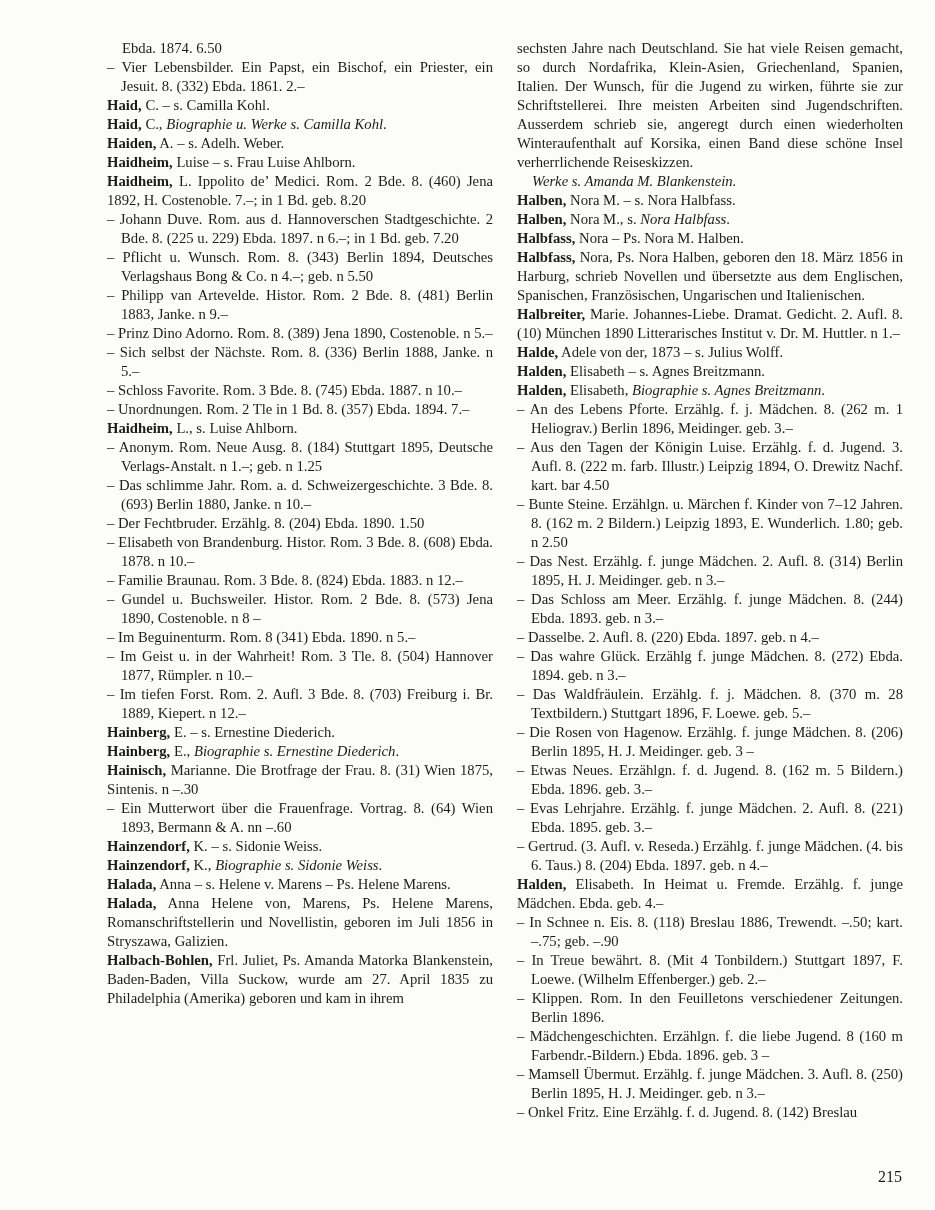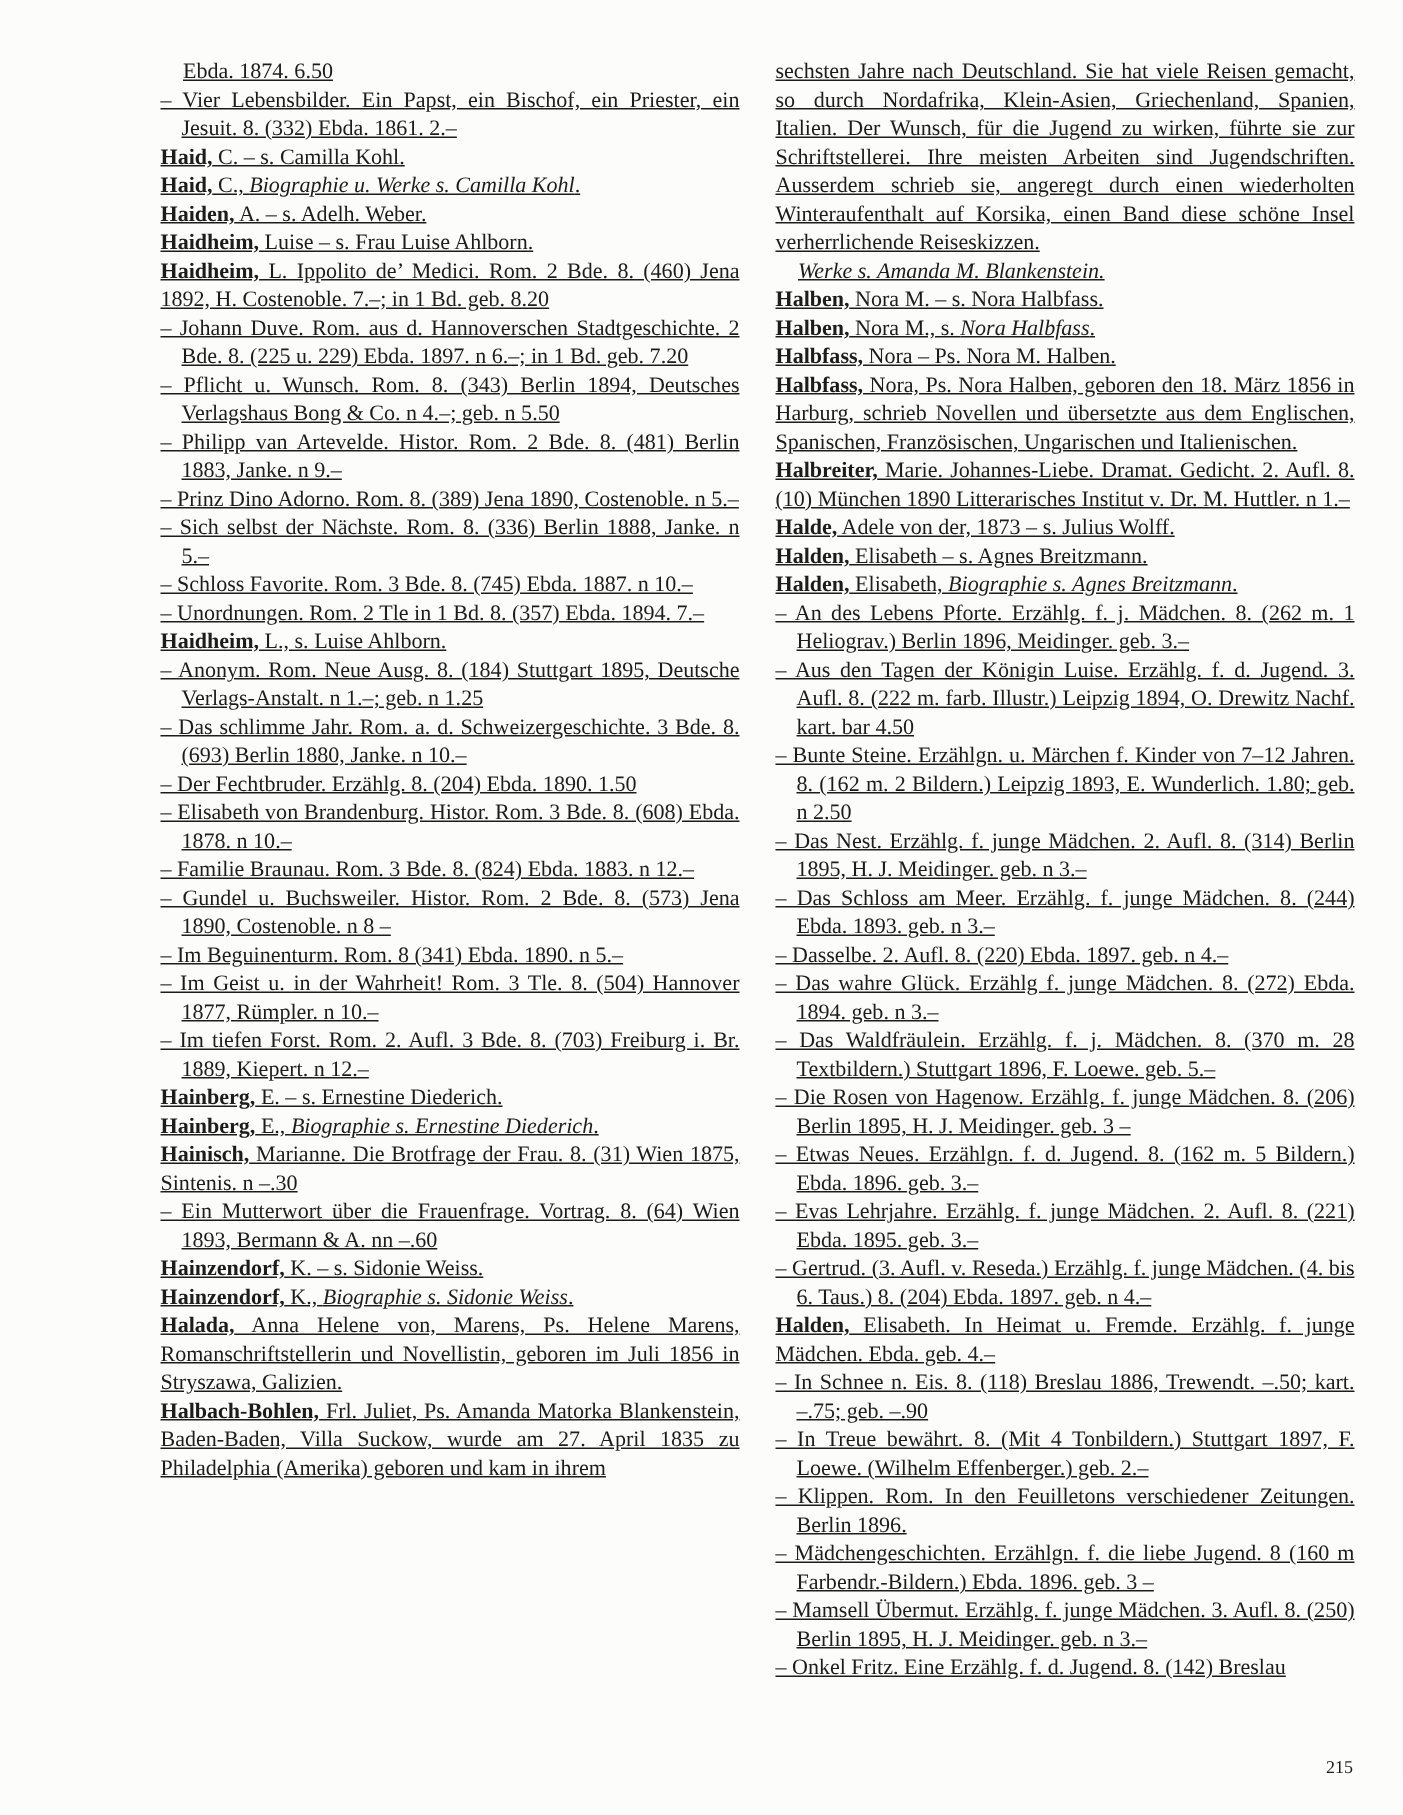--- a/index.html
+++ b/index.html
@@ -9,21 +9,20 @@
     font-family: "Liberation Serif", serif;
   }
   .page {
     position: relative;
     width: 935px; height: 1210px;
     background: #fcfcfa;
     color: #1c1c1c;
     box-sizing: border-box;
     padding: 39px 32px 0 107px;
     overflow: hidden;
-    text-decoration: underline;
   }
   .columns {
     display: flex;
     gap: 24px;
   }
   .col {
     width: 386px;
     font-size: 14.7px;
     line-height: 19px;
     text-align: justify;
@@ -32,21 +31,21 @@
   .para.dash { padding-left: 14px; text-indent: -14px; }
   .para.ind  { text-indent: 15px; }
   .para.plain, .para.entry { text-indent: 0; }
   .b { font-weight: bold; margin-top: 40px; }
   .i { font-style: italic; }
   .n { }
   .pageno {
     position: absolute;
     right: 33px;
     bottom: 24px;
-    font-size: 12px;
+    font-size: 16px;
     color: #1c1c1c;
   }
 </style>
 </head>
 <body>
 
 <div class="page">
   <div class="columns">
     <div class="col" id="col-left">
         <div class="para ind"><span class="n">Ebda. 1874. 6.50</span></div>
@@ -72,20 +71,21 @@
         <div class="para dash"><span class="n">– Gundel u. Buchsweiler. Histor. Rom. 2 Bde. 8. (573) Jena 1890, Costenoble. n 8 –</span></div>
         <div class="para dash"><span class="n">– Im Beguinenturm. Rom. 8 (341) Ebda. 1890. n 5.–</span></div>
         <div class="para dash"><span class="n">– Im Geist u. in der Wahrheit! Rom. 3 Tle. 8. (504) Hannover 1877, Rümpler. n 10.–</span></div>
         <div class="para dash"><span class="n">– Im tiefen Forst. Rom. 2. Aufl. 3 Bde. 8. (703) Freiburg i. Br. 1889, Kiepert. n 12.–</span></div>
         <div class="para entry"><span class="b">Hainberg,</span><span class="n"> E. – s. Ernestine Diederich.</span></div>
         <div class="para entry"><span class="b">Hainberg,</span><span class="n"> E., </span><span class="i">Biographie s. Ernestine Diederich</span><span class="n">.</span></div>
         <div class="para entry"><span class="b">Hainisch,</span><span class="n"> Marianne. Die Brotfrage der Frau. 8. (31) Wien 1875, Sintenis. n –.30</span></div>
         <div class="para dash"><span class="n">– Ein Mutterwort über die Frauenfrage. Vortrag. 8. (64) Wien 1893, Bermann &amp; A. nn –.60</span></div>
         <div class="para entry"><span class="b">Hainzendorf,</span><span class="n"> K. – s. Sidonie Weiss.</span></div>
         <div class="para entry"><span class="b">Hainzendorf,</span><span class="n"> K., </span><span class="i">Biographie s. Sidonie Weiss</span><span class="n">.</span></div>
+        <div class="para entry"><span class="b">Halada,</span><span class="n"> Anna – s. Helene v. Marens – Ps. Helene Marens.</span></div>
         <div class="para entry"><span class="b">Halada,</span><span class="n"> Anna Helene von, Marens, Ps. Helene Marens, Romanschriftstellerin und Novellistin, geboren im Juli 1856 in Stryszawa, Galizien.</span></div>
         <div class="para entry"><span class="b">Halbach-Bohlen,</span><span class="n"> Frl. Juliet, Ps. Amanda Matorka Blankenstein, Baden-Baden, Villa Suckow, wurde am 27. April 1835 zu Philadelphia (Amerika) geboren und kam in ihrem</span></div>
       </div>
     <div class="col" id="col-right">
         <div class="para plain"><span class="n">sechsten Jahre nach Deutschland. Sie hat viele Reisen gemacht, so durch Nordafrika, Klein-Asien, Griechenland, Spanien, Italien. Der Wunsch, für die Jugend zu wirken, führte sie zur Schriftstellerei. Ihre meisten Arbeiten sind Jugendschriften. Ausserdem schrieb sie, angeregt durch einen wiederholten Winteraufenthalt auf Korsika, einen Band diese schöne Insel verherrlichende Reiseskizzen.</span></div>
         <div class="para ind"><span class="i">Werke s. Amanda M. Blankenstein.</span></div>
         <div class="para entry"><span class="b">Halben,</span><span class="n"> Nora M. – s. Nora Halbfass.</span></div>
         <div class="para entry"><span class="b">Halben,</span><span class="n"> Nora M., s. </span><span class="i">Nora Halbfass</span><span class="n">.</span></div>
         <div class="para entry"><span class="b">Halbfass,</span><span class="n"> Nora – Ps. Nora M. Halben.</span></div>
         <div class="para entry"><span class="b">Halbfass,</span><span class="n"> Nora, Ps. Nora Halben, geboren den 18. März 1856 in Harburg, schrieb Novellen und übersetzte aus dem Englischen, Spanischen, Französischen, Ungarischen und Italienischen.</span></div>

